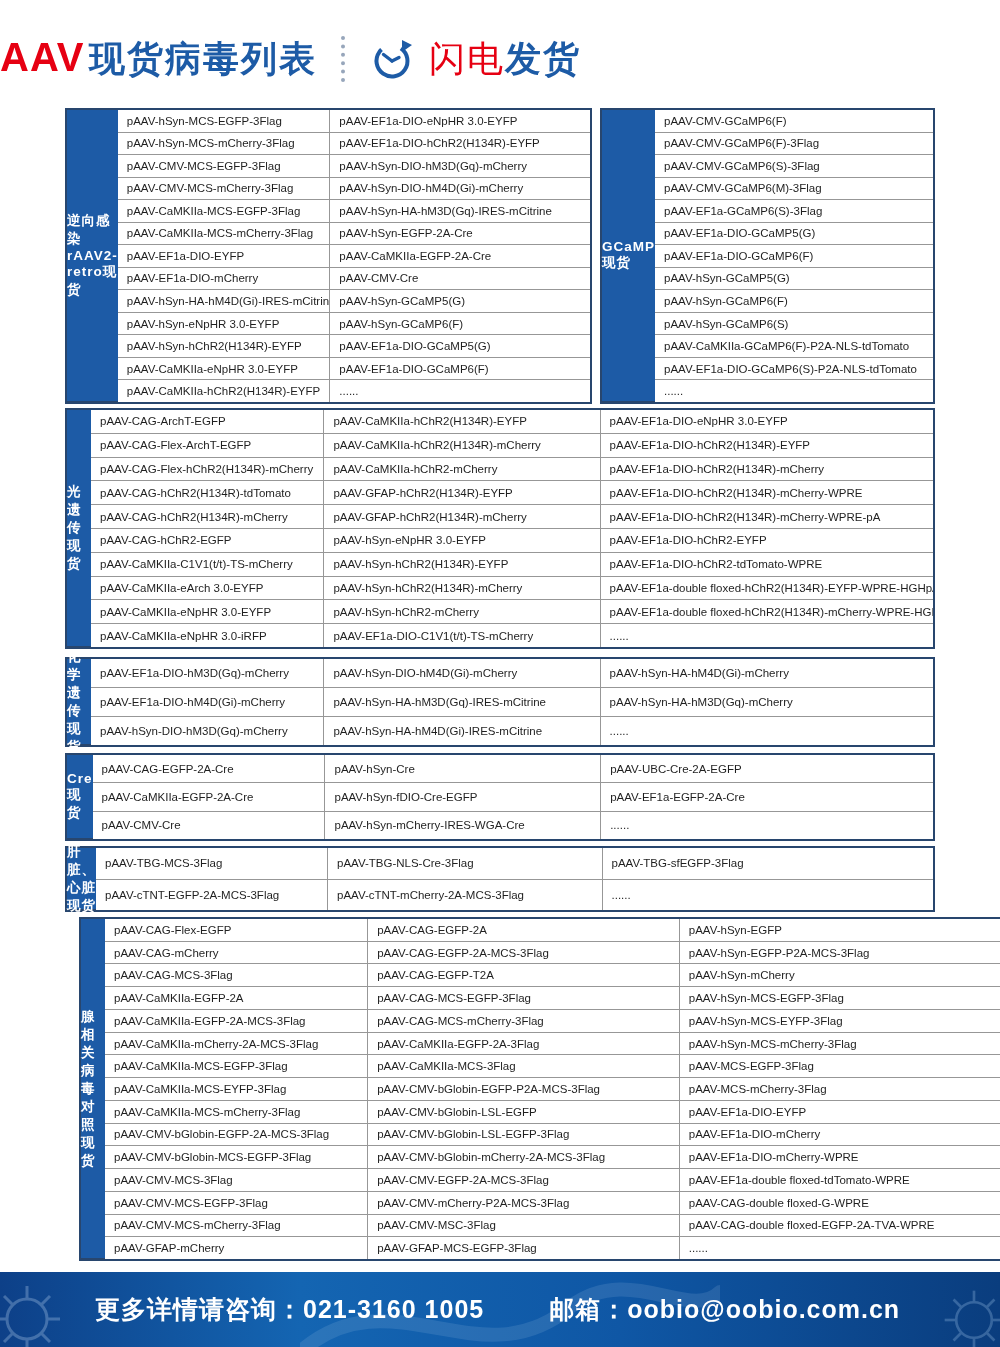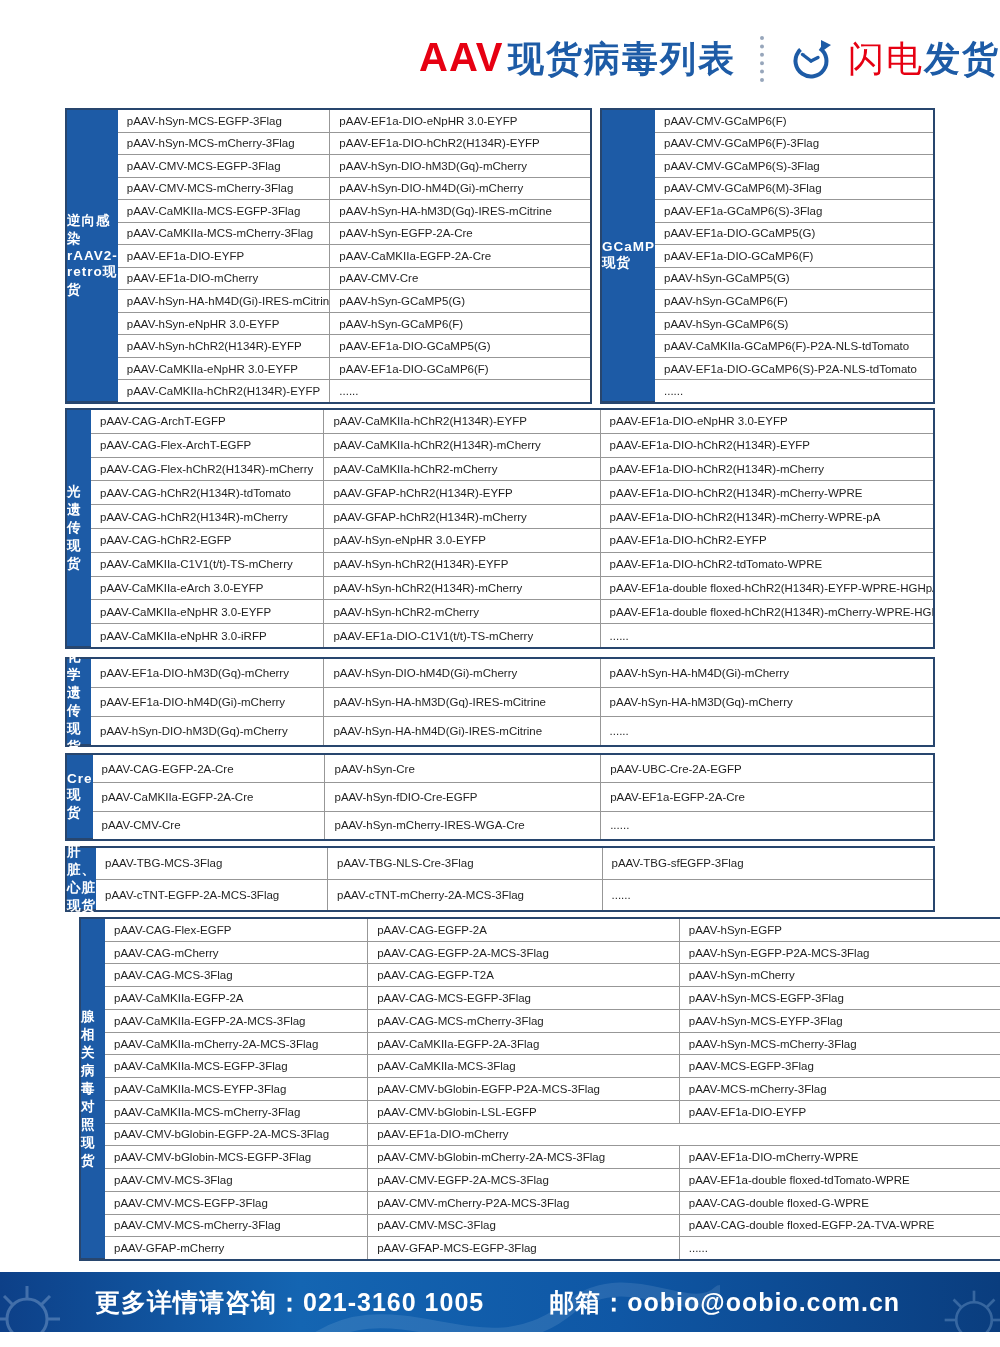--- a/index.html
+++ b/index.html
@@ -3,21 +3,21 @@
 <meta charset="utf-8">
 <style>
   html,body{margin:0;padding:0;background:#ffffff;}
   .page{
     position:relative;width:1000px;height:1347px;background:#ffffff;overflow:hidden;
     font-family:"Liberation Sans","DejaVu Sans",sans-serif;
   }
   
   .title-row{
     position:absolute;left:0;top:30px;width:1000px;height:58px;
-    display:flex;align-items:center;justify-content:flex-end;gap:14px;
+    display:flex;align-items:center;justify-content:flex-start;gap:14px;
   }
   .title-red{color:#e60012;font-weight:bold;font-size:40px;letter-spacing:1px;}
   .title-blue{color:#1d5ba6;font-weight:bold;font-size:36px;letter-spacing:2px;}
   .badge-red{color:#e60012;font-weight:normal;font-size:36px;letter-spacing:2px;}
   .badge-blue{color:#1d5ba6;font-weight:bold;font-size:36px;letter-spacing:2px;}
   .dot-sep{height:46px;width:0;border-left:4px dotted #97a6bb;margin:0 10px;}
   .clock-wrap{display:flex;align-items:center;}
   
   .table{
     position:absolute;background:#fff;border:2px solid #28466e;box-sizing:border-box;
@@ -34,21 +34,21 @@
   .tcell{
     display:flex;align-items:center;padding-left:9px;font-size:11.5px;color:#1f1f1f;
     white-space:nowrap;overflow:hidden;box-sizing:border-box;
   }
   .tcell + .tcell{border-left:1px solid #979797;}
   .t-retro .trow{grid-template-columns:44.8% 55.2%;}
   .t-one .trow{grid-template-columns:100%;}
   .t-three .trow{grid-template-columns:27.6% 32.8% 39.6%;}
   
   .footer{
-    position:absolute;left:0;top:1272px;width:1000px;height:60px;
+    position:absolute;left:0;top:1272px;width:1000px;height:75px;
     background:linear-gradient(90deg,#0d4088 0%,#1465b2 30%,#0f57a5 62%,#0a3d7e 100%);
     display:flex;align-items:center;color:#ffffff;overflow:hidden;
   }
   .footer-text{position:relative;z-index:2;font-weight:bold;font-size:25px;letter-spacing:1px;}
   .footer .consult{margin-left:95px;}
   .footer .email{margin-left:65px;}
   .deco{position:absolute;z-index:1;opacity:.3;}
   .deco.left{left:-18px;top:2px;}
   .deco.right{right:-14px;top:8px;}
   .deco.mid{left:300px;top:-20px;opacity:.12;}
@@ -337,20 +337,21 @@
           <div class="tcell">pAAV-CMV-bGlobin-EGFP-P2A-MCS-3Flag</div>
           <div class="tcell">pAAV-MCS-mCherry-3Flag</div>
         </div>
         <div class="trow">
           <div class="tcell">pAAV-CaMKIIa-MCS-mCherry-3Flag</div>
           <div class="tcell">pAAV-CMV-bGlobin-LSL-EGFP</div>
           <div class="tcell">pAAV-EF1a-DIO-EYFP</div>
         </div>
         <div class="trow">
           <div class="tcell">pAAV-CMV-bGlobin-EGFP-2A-MCS-3Flag</div>
+          <div class="tcell">pAAV-CMV-bGlobin-LSL-EGFP-3Flag</div>
           <div class="tcell">pAAV-EF1a-DIO-mCherry</div>
         </div>
         <div class="trow">
           <div class="tcell">pAAV-CMV-bGlobin-MCS-EGFP-3Flag</div>
           <div class="tcell">pAAV-CMV-bGlobin-mCherry-2A-MCS-3Flag</div>
           <div class="tcell">pAAV-EF1a-DIO-mCherry-WPRE</div>
         </div>
         <div class="trow">
           <div class="tcell">pAAV-CMV-MCS-3Flag</div>
           <div class="tcell">pAAV-CMV-EGFP-2A-MCS-3Flag</div>

